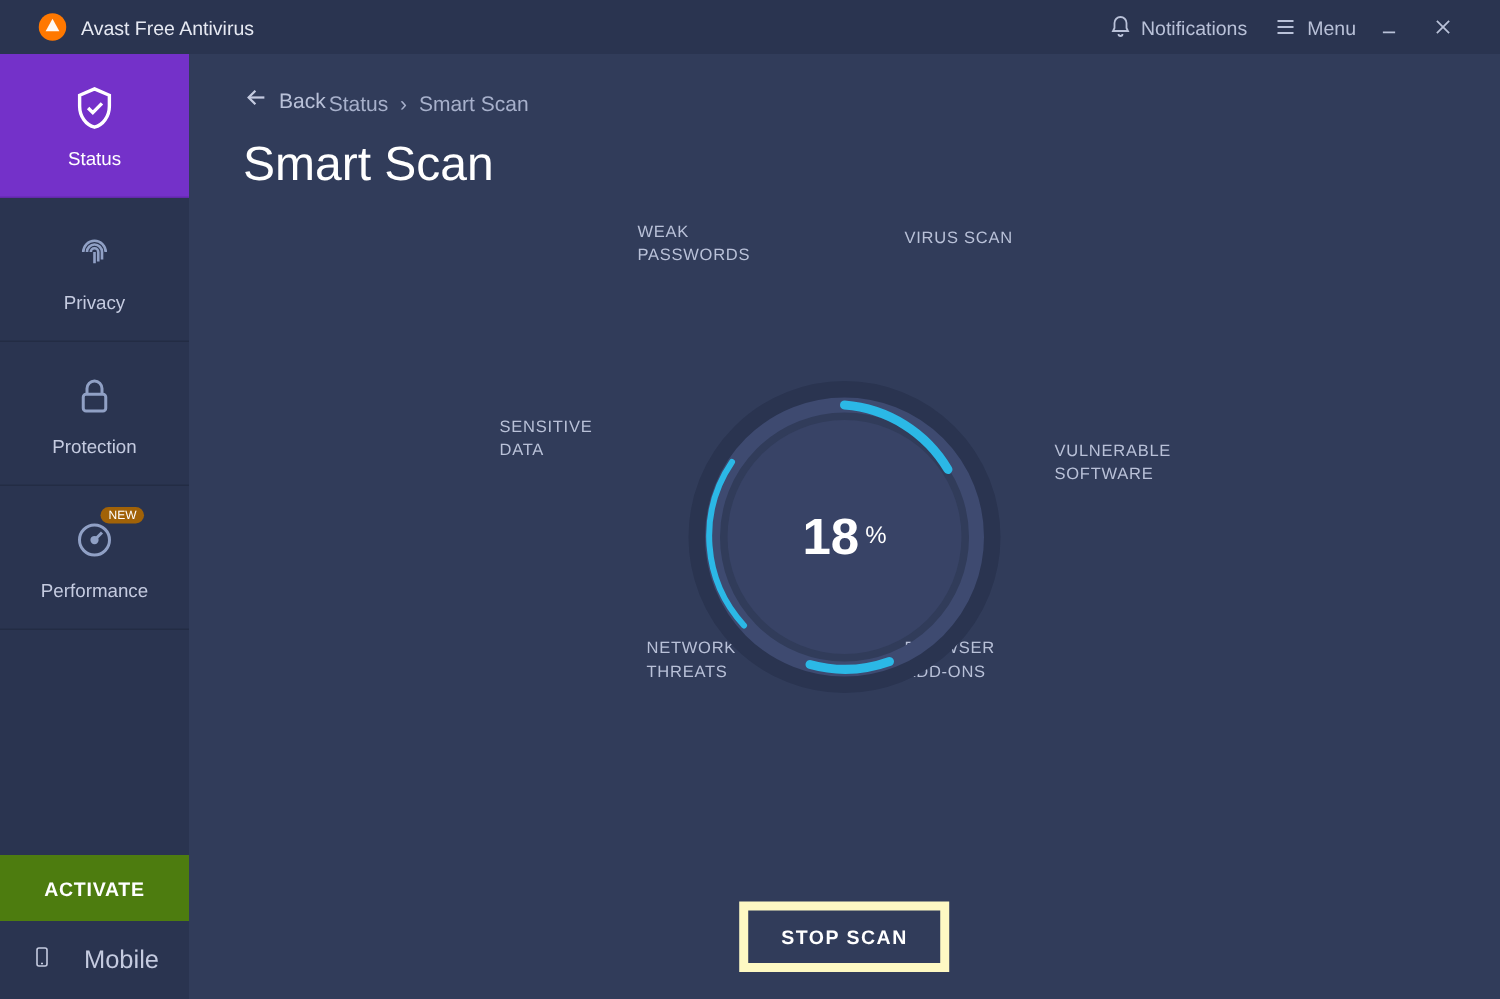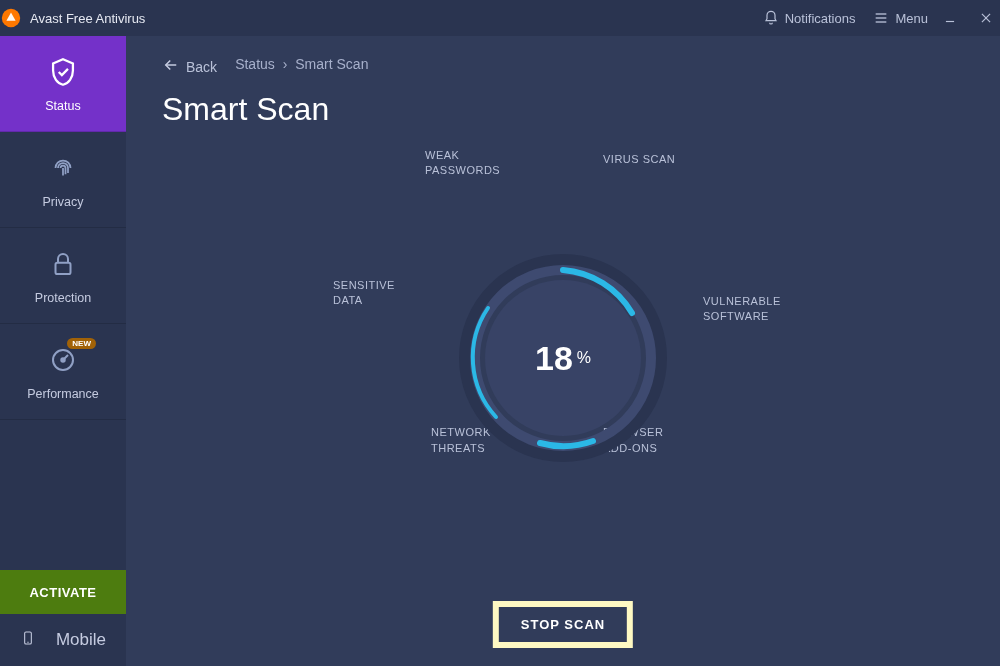--- a/index.html
+++ b/index.html
@@ -1,39 +1,39 @@
 <!DOCTYPE html>
 <html><head>
 <meta charset="utf-8">
 <style>
 * { margin: 0; padding: 0; box-sizing: border-box; font-family: -apple-system, "Segoe UI", Arial, sans-serif; }
 body { width: 1000px; height: 666px; background: #313c5a; color: #fff; overflow: hidden; }
 
-.titlebar { height: 36px; background: #2a3450; display: flex; align-items: center; padding: 0 0; }
+.titlebar { height: 36px; background: #2a3450; display: flex; align-items: center; padding: 0 24px; }
 .titlebar .logo { width: 22px; height: 22px; display: flex; align-items: center; justify-content: center; }
 .titlebar .app-title { margin-left: 8px; font-size: 13px; color: #e6e9f2; }
 .titlebar .spacer { flex: 1; }
 .titlebar .tb-item { display: flex; align-items: center; gap: 6px; color: #b9c1d8; font-size: 13px; margin-left: 18px; cursor: pointer; }
 .titlebar .tb-icon { width: 16px; height: 16px; display: flex; align-items: center; justify-content: center; }
 .titlebar .win-btn { width: 28px; height: 28px; display: flex; align-items: center; justify-content: center; color: #b9c1d8; margin-left: 8px; cursor: pointer; }
 
 .app { display: flex; height: 630px; }
 
 .sidebar { width: 126px; background: #2a3450; display: flex; flex-direction: column; }
 .nav-item { height: 96px; display: flex; flex-direction: column; align-items: center; justify-content: center; gap: 10px; color: #c5cbe0; cursor: pointer; border-bottom: 1px solid rgba(0,0,0,0.15); position: relative; }
 .nav-item.active { background: #7431c9; color: #fff; }
 .nav-item .nav-icon { height: 34px; display: flex; align-items: center; justify-content: center; }
 .nav-item .nav-label { font-size: 12.5px; }
-.badge-new { position: absolute; top: 14px; right: 30px; background: #a16207; color: #fff; font-size: 8px; font-weight: 700; padding: 1px 5px; border-radius: 7px; }
+.badge-new { position: absolute; top: 14px; right: 30px; background: #a16207; color: #fff; font-size: 8px; font-weight: 400; padding: 1px 5px; border-radius: 7px; }
 .sidebar-bottom { margin-top: auto; }
 .activate-btn { height: 44px; background: #4d7c0f; color: #fff; font-size: 13px; font-weight: 700; letter-spacing: 0.5px; display: flex; align-items: center; justify-content: center; cursor: pointer; }
 .mobile-item { height: 52px; display: flex; align-items: center; justify-content: center; gap: 20px; color: #c5cbe0; font-size: 17px; cursor: pointer; }
 
 .main { flex: 1; background: #313c5a; position: relative; padding: 20px 36px; }
-.top-row { display: flex; align-items: flex-start; gap: 18px; color: #b9c1d8; font-size: 14px; }
+.top-row { display: flex; align-items: flex-end; gap: 2px; color: #b9c1d8; font-size: 14px; }
 .back-btn { display: flex; align-items: center; gap: 6px; cursor: pointer; }
 .breadcrumb { color: #a7b0cb; }
 .breadcrumb .sep { margin: 0 4px; }
 .page-title { font-size: 32px; font-weight: 300; color: #fff; margin-top: 14px; }
 
 .scan-area { position: relative; width: 100%; height: 420px; margin-top: 20px; }
 .ring-wrap { position: absolute; left: 50%; top: 50%; width: 210px; height: 210px; transform: translate(-50%, -50%); }
 .ring-wrap svg { position: absolute; inset: 0; }
 .ring-center { position: absolute; inset: 0; display: flex; align-items: center; justify-content: center; }
 .ring-center .num { font-size: 34px; font-weight: 600; color: #fff; }

